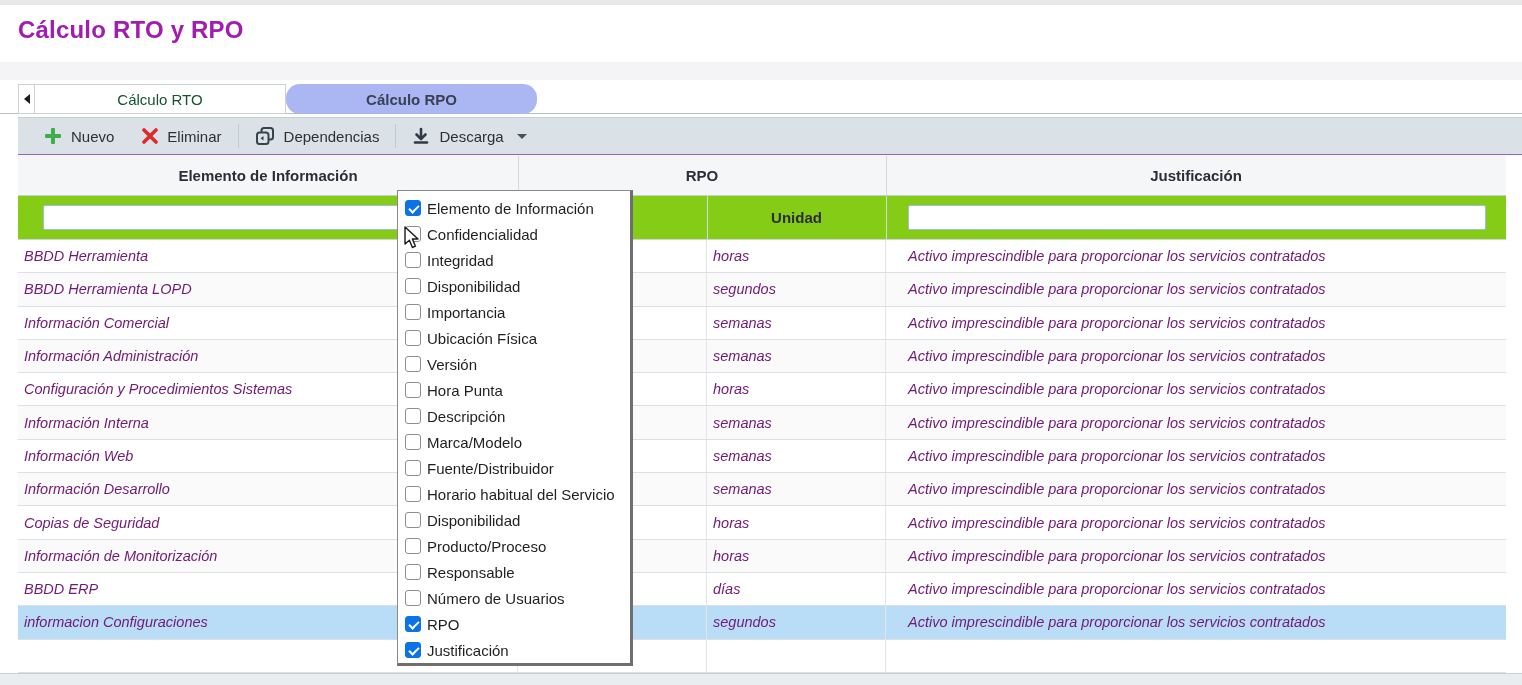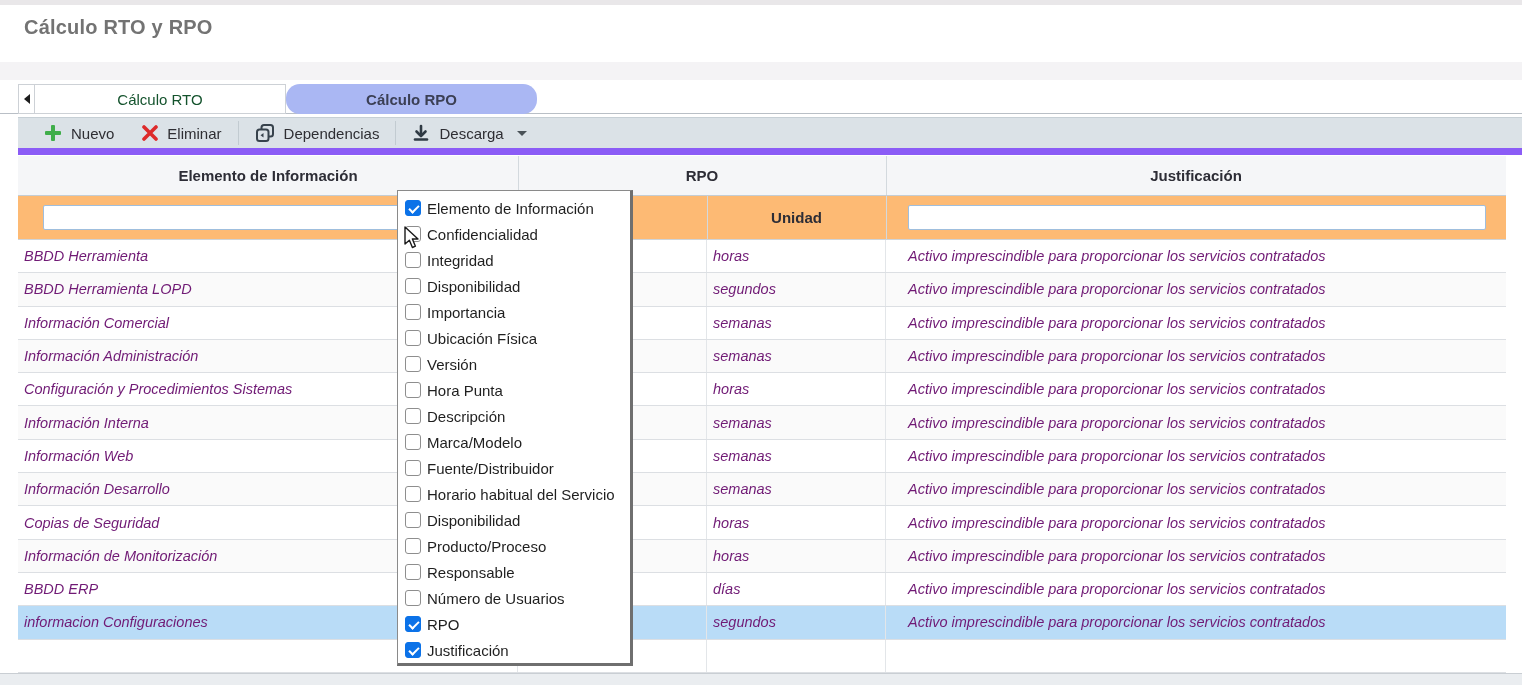--- a/index.html
+++ b/index.html
@@ -1,54 +1,54 @@
 <!DOCTYPE html>
 <html><head>
 <meta charset="utf-8">
 <style>
   html,body{margin:0;padding:0;background:#fff;}
   #app{position:relative;width:1522px;height:685px;overflow:hidden;background:#fff;
        font-family:"Liberation Sans",sans-serif;-webkit-font-smoothing:antialiased;}
 
   
   .top-strip{position:absolute;left:0;top:0;width:100%;height:5px;background:#e9e7e9;}
-  .page-title{position:absolute;left:24px;top:16px;font-size:20px;font-weight:700;
-              color:#737373;letter-spacing:.2px;}
+  .page-title{position:absolute;left:18px;top:16px;font-size:24px;font-weight:700;
+              color:#a21caf;letter-spacing:.2px;}
   .band{position:absolute;left:0;top:62px;width:100%;height:18px;background:#f4f3f5;}
 
   
   .tabstrip{position:absolute;left:0;top:80px;width:100%;height:34px;background:#fff;
             border-bottom:1px solid #b9bfc6;box-sizing:border-box;}
   .tab-scroll{position:absolute;left:18px;top:4px;width:17px;height:30px;border:1px solid #cdd1d6;
               background:#fff;box-sizing:border-box;display:flex;align-items:center;justify-content:center;cursor:pointer;}
   .tri-left{width:0;height:0;border-top:5px solid transparent;border-bottom:5px solid transparent;
             border-right:6px solid #1d1d1d;}
   .tab{position:absolute;top:4px;height:30px;display:flex;align-items:center;justify-content:center;
        font-size:15px;box-sizing:border-box;cursor:pointer;}
   .tab.rto{left:34px;width:252px;border:1px solid #cdd1d6;color:#14532d;background:#fff;}
   .tab.rpo{left:286px;width:251px;background:#aab7f3;color:#3b3f54;font-weight:700;border-radius:14px;}
 
   
   .toolbar{position:absolute;left:18px;top:117px;width:1504px;height:38px;background:#dbe2e7;
-           border-top:1px solid #c6cfd5;border-bottom:7px solid #8b5cf6;box-sizing:border-box;
+           border-top:1px solid #c6cfd5;border-bottom:1px solid #8b5cf6;box-sizing:border-box;
            display:flex;align-items:center;padding-left:12px;}
   .tbtn{display:flex;align-items:center;gap:9px;padding:0 14px;font-size:15px;color:#2e2e33;cursor:pointer;}
   .tsep{width:1px;height:24px;background:#c2cbd1;margin:0 2px;}
   .caret{width:0;height:0;border-left:5px solid transparent;border-right:5px solid transparent;
          border-top:5px solid #4a5258;margin-left:4px;}
 
   
   .table{position:absolute;left:18px;top:156px;width:1488px;}
   .vb{position:absolute;top:0;width:1px;height:100%;background:#d3d9de;}
   .thead{position:relative;height:40px;background:#f5f6f8;border-bottom:1px solid #c4cdd4;
          box-sizing:border-box;font-weight:700;font-size:15px;color:#2d2d36;}
   .th{position:absolute;top:0;height:100%;display:flex;align-items:center;justify-content:center;cursor:pointer;}
   .th.c1{left:0;width:500px;} .th.c2{left:500px;width:368px;} .th.c3{left:868px;width:620px;}
 
-  .tfilter{position:relative;height:44px;background:#fdba74;border-bottom:1px solid #cfd4d9;box-sizing:border-box;}
+  .tfilter{position:relative;height:44px;background:#84cc16;border-bottom:1px solid #cfd4d9;box-sizing:border-box;}
   .finput{position:absolute;top:9px;height:25px;border:1px solid #9fbedd;border-radius:2px;
           box-sizing:border-box;background:#fff;font-family:inherit;font-size:14px;padding:0 6px;outline:none;}
   .finput.f1{left:25px;width:455px;}
   .finput.f2{left:890px;width:578px;}
   .unidad{position:absolute;left:689px;width:179px;top:0;height:100%;display:flex;align-items:center;
           justify-content:center;font-weight:700;font-size:15px;color:#2d2d36;}
 
   .tbody{position:relative;}
   .row{display:grid;grid-template-columns:500px 189px 179px 1fr;height:33.3px;
        border-bottom:1px solid #dcdfe3;box-sizing:border-box;font-size:14.5px;color:#701a75;background:#fff;cursor:pointer;font-style:italic;}

